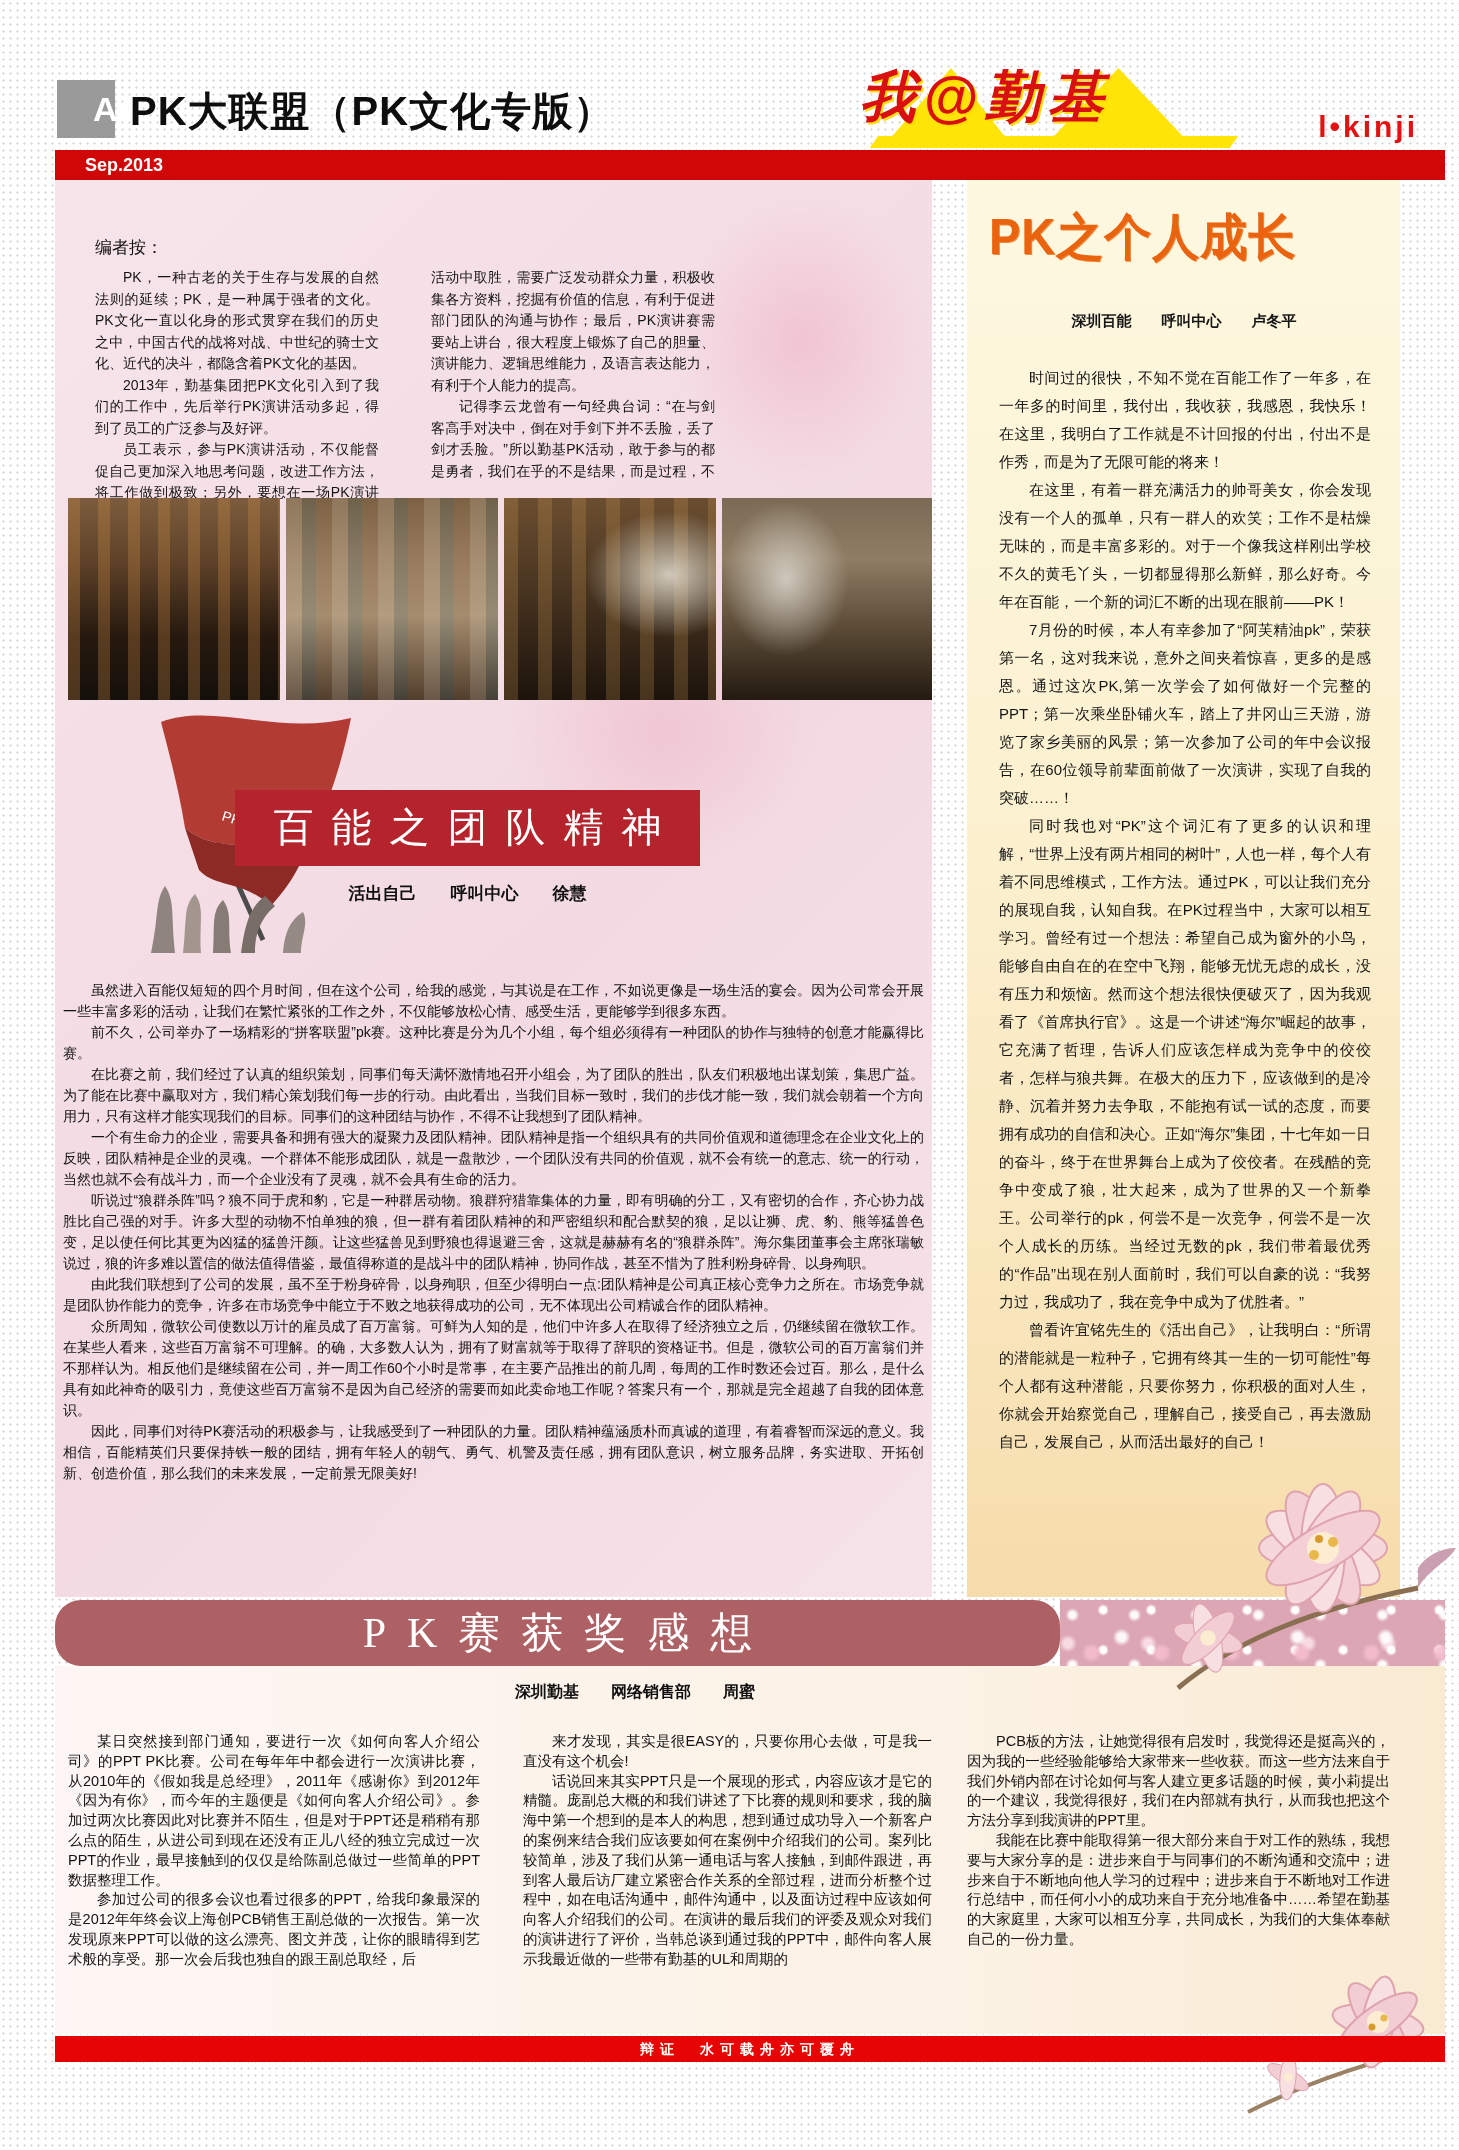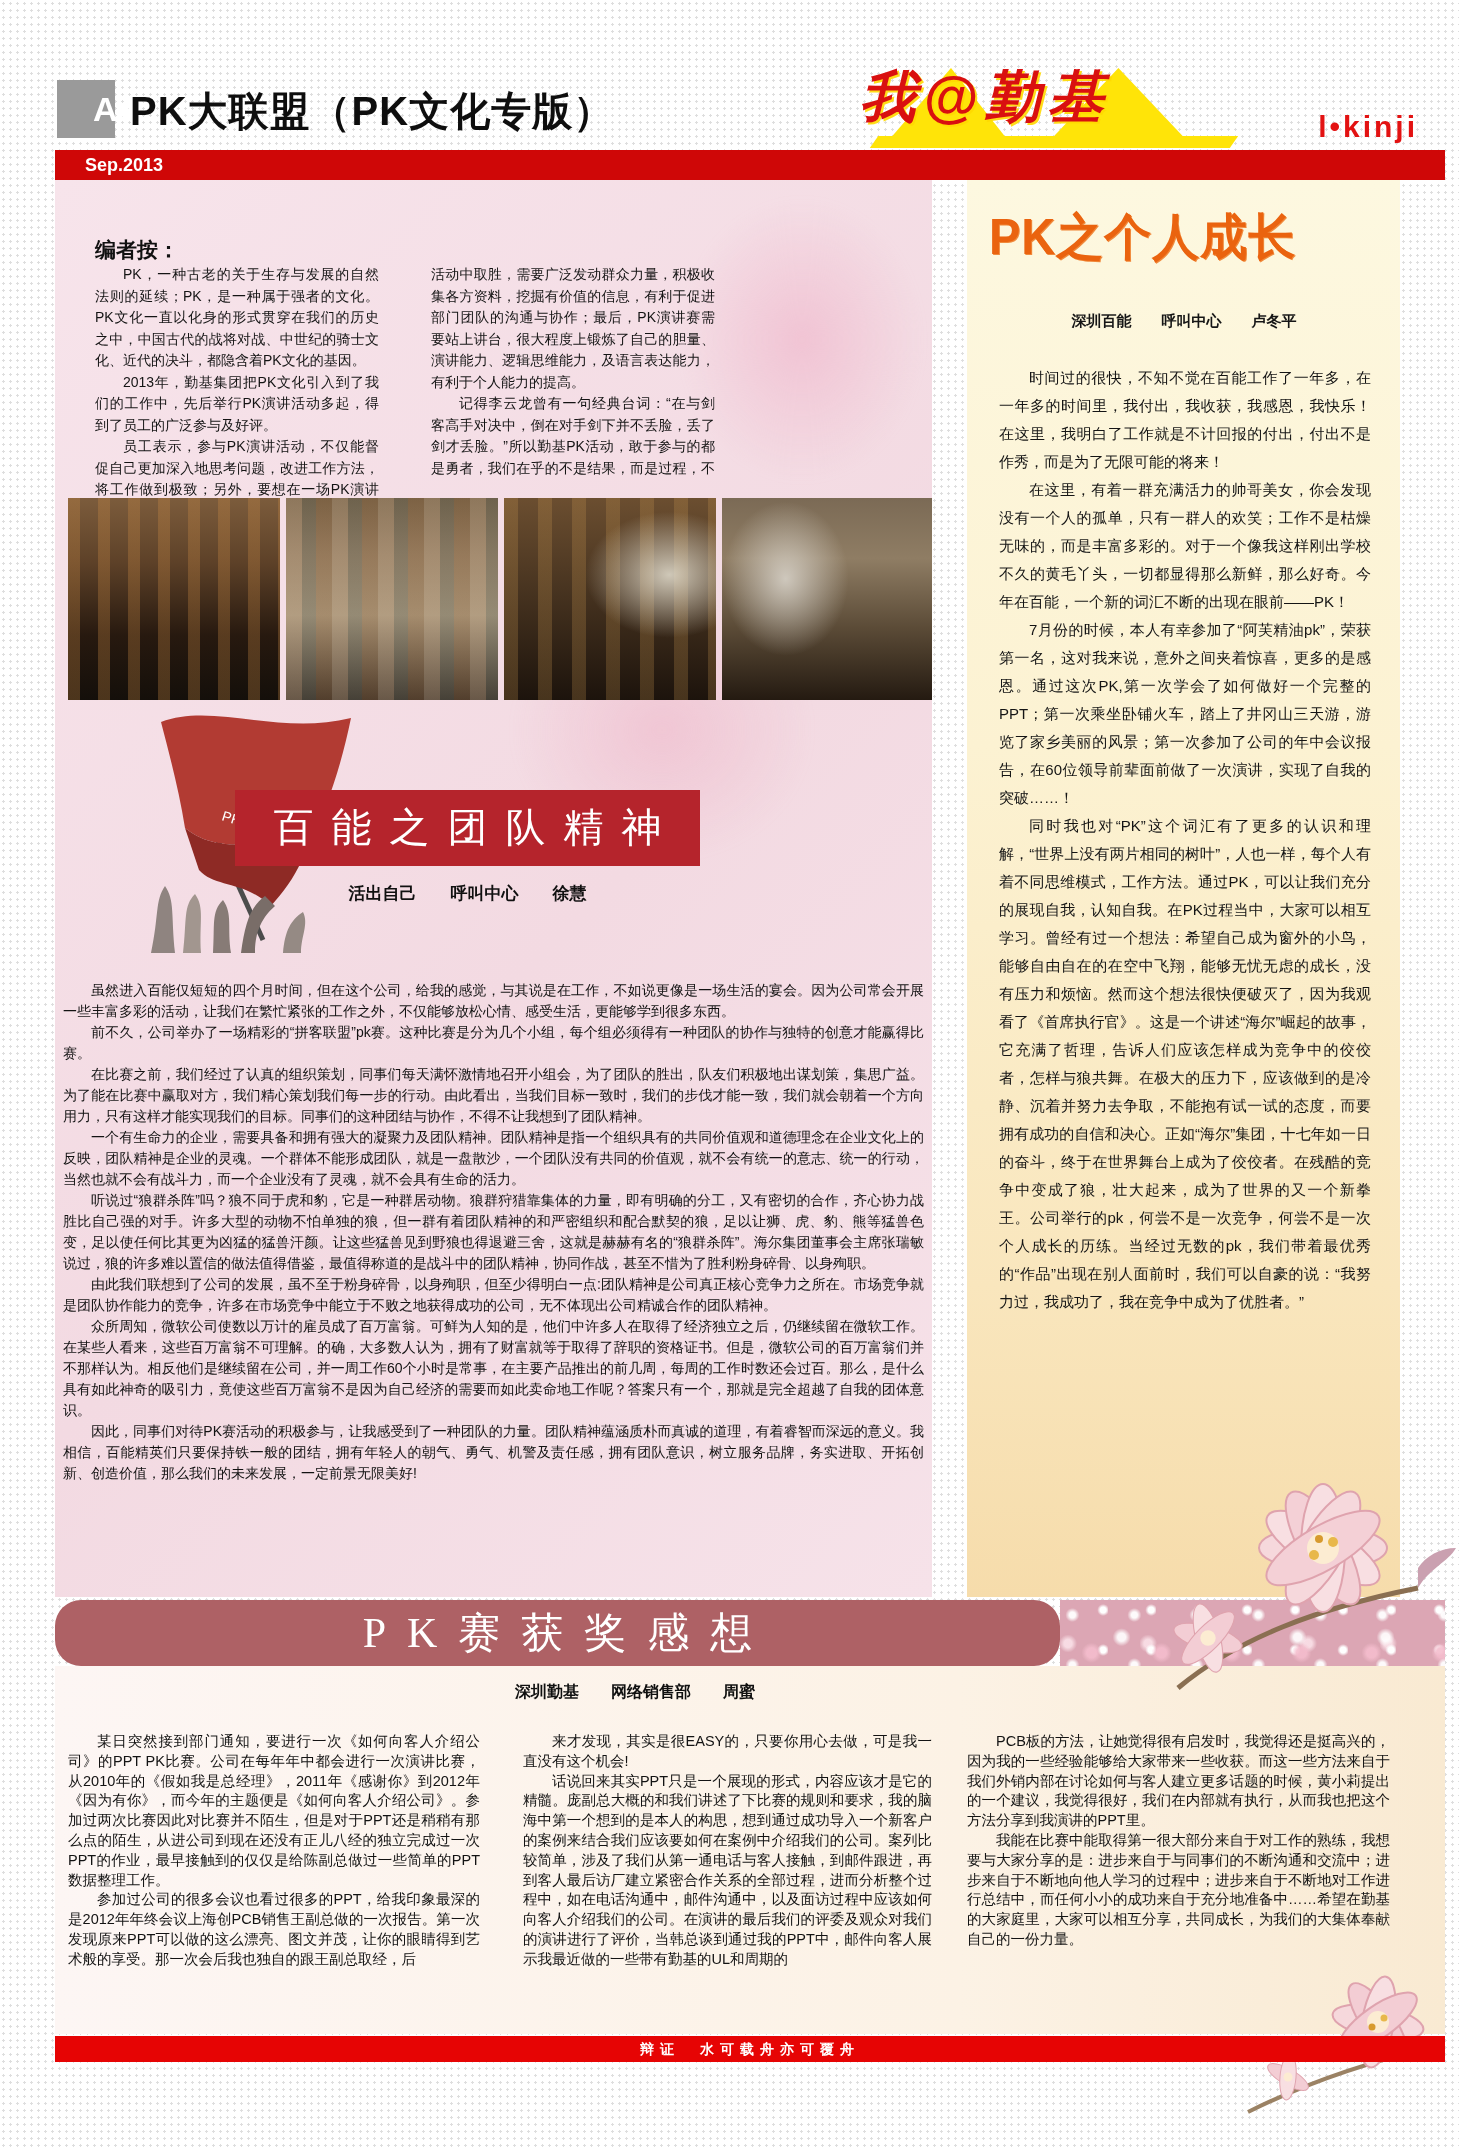--- a/index.html
+++ b/index.html
@@ -32,21 +32,21 @@
     line-height:30px; padding-left:30px; }
   
   .left-panel { position:absolute; left:55px; top:180px; width:877px; height:1417px;
     background:linear-gradient(135deg,#f7e4eb 0%, #f3dae2 55%, #f6e2e9 100%); overflow:hidden; }
   .panel-watermark { position:absolute; border-radius:50%; filter:blur(6px); pointer-events:none; }
   .wm1 { right:10px; top:20px; width:240px; height:280px;
     background:radial-gradient(closest-side, rgba(238,175,198,.55), rgba(238,175,198,0)); }
   .wm2 { right:120px; top:420px; width:300px; height:260px;
     background:radial-gradient(closest-side, rgba(235,160,185,.35), rgba(235,160,185,0)); }
   .editor-note { position:absolute; left:40px; top:56px; width:640px; }
-  .editor-label { font-size:21px; font-weight:bold; color:#111; }
+  .editor-label { font-size:17px; font-weight:normal; color:#111; margin-bottom:8px; }
   .editor-cols { column-count:2; column-gap:52px; width:620px; height:238px; overflow:hidden;
     font-size:14px; line-height:21.5px; text-align:justify; color:#141414; }
   .editor-cols p { text-indent:2em; }
   .photo-strip { position:absolute; left:0; top:318px; width:877px; height:202px; }
   .photo { position:absolute; top:0; height:202px; width:212px; }
   .photo.p1 { left:13px;
     background:
       repeating-linear-gradient(90deg, rgba(205,140,70,.30) 0 12px, rgba(0,0,0,0) 12px 30px),
       linear-gradient(180deg,#7c5c3c 0%, #5d4128 32%, #27190f 68%, #140f0a 100%); }
   .photo.p2 { left:231px;
@@ -183,20 +183,21 @@
   </section>
 
   <aside class="right-panel">
     <h2 class="growth-title">PK之个人成长</h2>
     <div class="growth-byline">深圳百能　　呼叫中心　　卢冬平</div>
     <div class="growth-body">
       <p>时间过的很快，不知不觉在百能工作了一年多，在一年多的时间里，我付出，我收获，我感恩，我快乐！在这里，我明白了工作就是不计回报的付出，付出不是作秀，而是为了无限可能的将来！</p>
       <p>在这里，有着一群充满活力的帅哥美女，你会发现没有一个人的孤单，只有一群人的欢笑；工作不是枯燥无味的，而是丰富多彩的。对于一个像我这样刚出学校不久的黄毛丫头，一切都显得那么新鲜，那么好奇。今年在百能，一个新的词汇不断的出现在眼前——PK！</p>
       <p>7月份的时候，本人有幸参加了“阿芙精油pk”，荣获第一名，这对我来说，意外之间夹着惊喜，更多的是感恩。通过这次PK,第一次学会了如何做好一个完整的PPT；第一次乘坐卧铺火车，踏上了井冈山三天游，游览了家乡美丽的风景；第一次参加了公司的年中会议报告，在60位领导前辈面前做了一次演讲，实现了自我的突破……！</p>
       <p>同时我也对“PK”这个词汇有了更多的认识和理解，“世界上没有两片相同的树叶”，人也一样，每个人有着不同思维模式，工作方法。通过PK，可以让我们充分的展现自我，认知自我。在PK过程当中，大家可以相互学习。曾经有过一个想法：希望自己成为窗外的小鸟，能够自由自在的在空中飞翔，能够无忧无虑的成长，没有压力和烦恼。然而这个想法很快便破灭了，因为我观看了《首席执行官》。这是一个讲述“海尔”崛起的故事，它充满了哲理，告诉人们应该怎样成为竞争中的佼佼者，怎样与狼共舞。在极大的压力下，应该做到的是冷静、沉着并努力去争取，不能抱有试一试的态度，而要拥有成功的自信和决心。正如“海尔”集团，十七年如一日的奋斗，终于在世界舞台上成为了佼佼者。在残酷的竞争中变成了狼，壮大起来，成为了世界的又一个新拳王。公司举行的pk，何尝不是一次竞争，何尝不是一次个人成长的历练。当经过无数的pk，我们带着最优秀的“作品”出现在别人面前时，我们可以自豪的说：“我努力过，我成功了，我在竞争中成为了优胜者。”</p>
+      <p>曾看许宜铭先生的《活出自己》，让我明白：“所谓的潜能就是一粒种子，它拥有终其一生的一切可能性”每个人都有这种潜能，只要你努力，你积极的面对人生，你就会开始察觉自己，理解自己，接受自己，再去激励自己，发展自己，从而活出最好的自己！</p>
     </div>
   </aside>
 
   <svg class="flower-big" viewBox="0 0 341 300">
     <path d="M60,290 C120,240 200,210 300,190" stroke="#8a6f52" stroke-width="5" fill="none"></path>
     <g transform="translate(205,150)">
       <ellipse rx="64" ry="22" transform="rotate(0)" fill="#f6d8dc" stroke="#dfa3ae" stroke-width="2"></ellipse>
       <ellipse rx="64" ry="22" transform="rotate(30)" fill="#f8dfe2" stroke="#dfa3ae" stroke-width="2"></ellipse>
       <ellipse rx="64" ry="22" transform="rotate(60)" fill="#f4d0d6" stroke="#dfa3ae" stroke-width="2"></ellipse>
       <ellipse rx="64" ry="22" transform="rotate(90)" fill="#f8dfe2" stroke="#dfa3ae" stroke-width="2"></ellipse>

